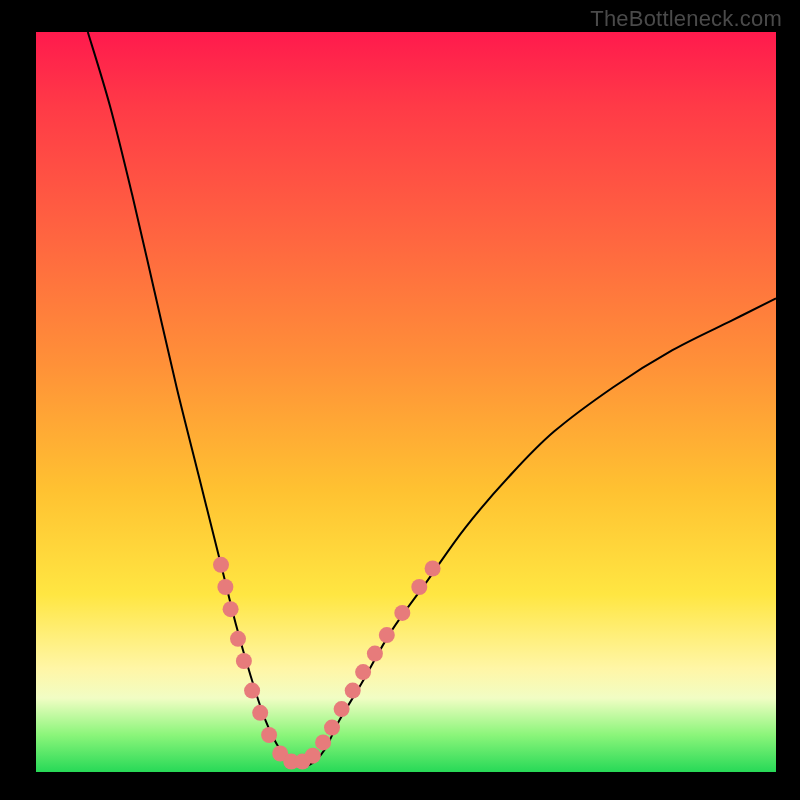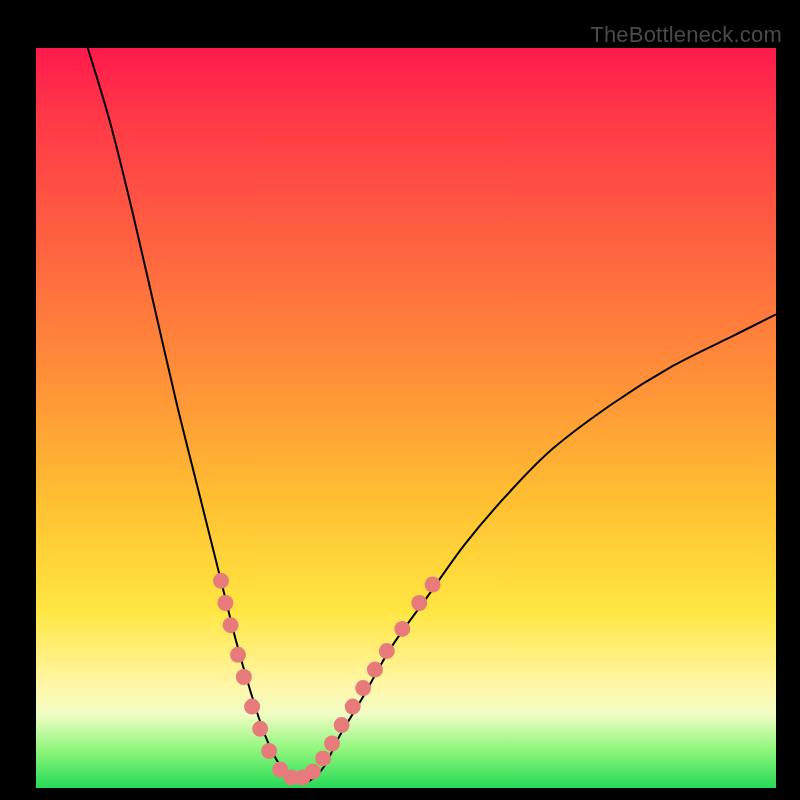--- a/index.html
+++ b/index.html
@@ -7,21 +7,21 @@
     padding: 0;
     width: 800px;
     height: 800px;
     background: #000;
     font-family: Arial, Helvetica, sans-serif;
     overflow: hidden;
   }
   .frame {
     position: absolute;
     left: 0;
-    top: 16px;
+    top: 0;
     width: 800px;
     height: 617px;
     background: #000;
   }
   .plot-area {
     position: absolute;
     left: 36px;
     top: 32px;
     width: 740px;
     height: 740px;

